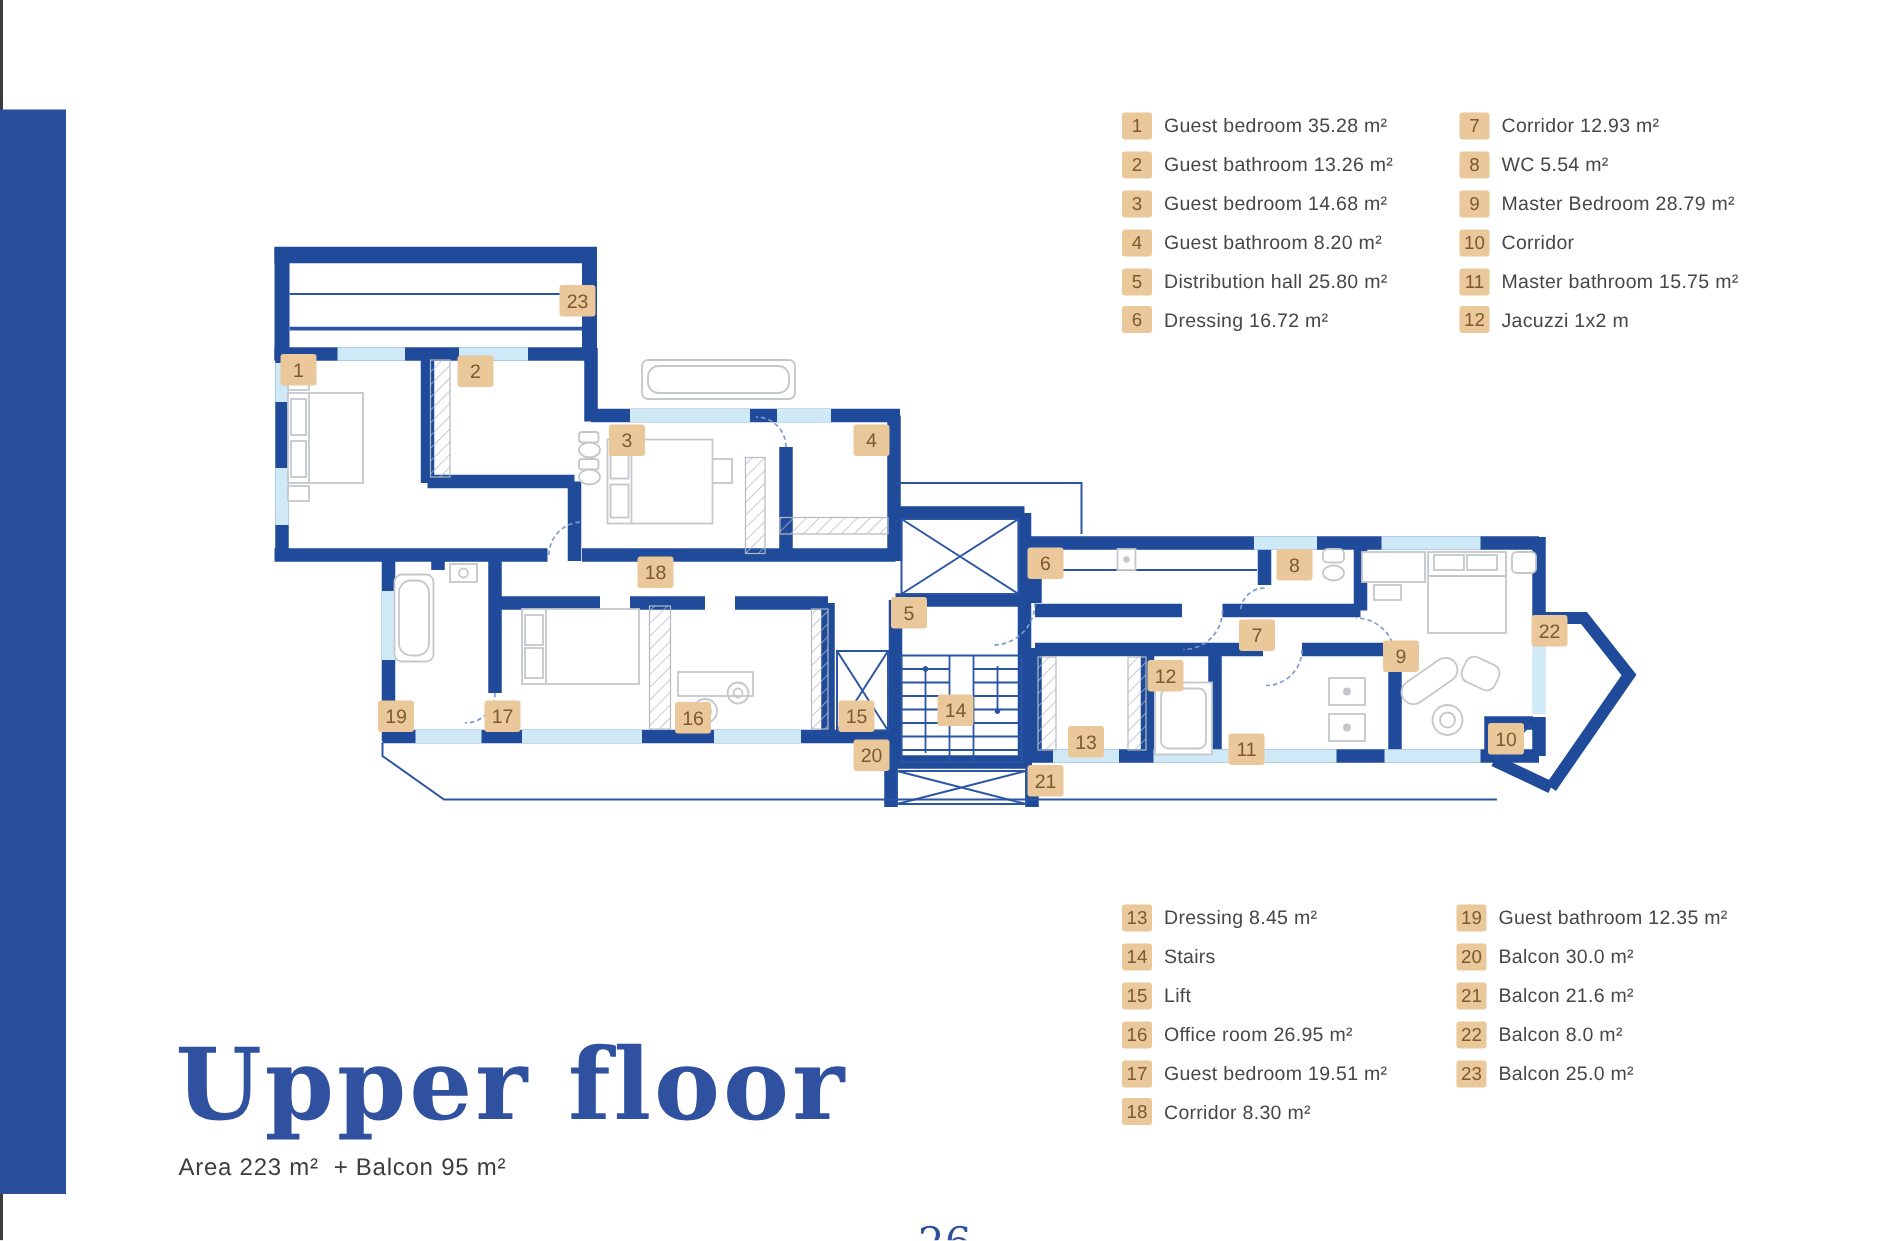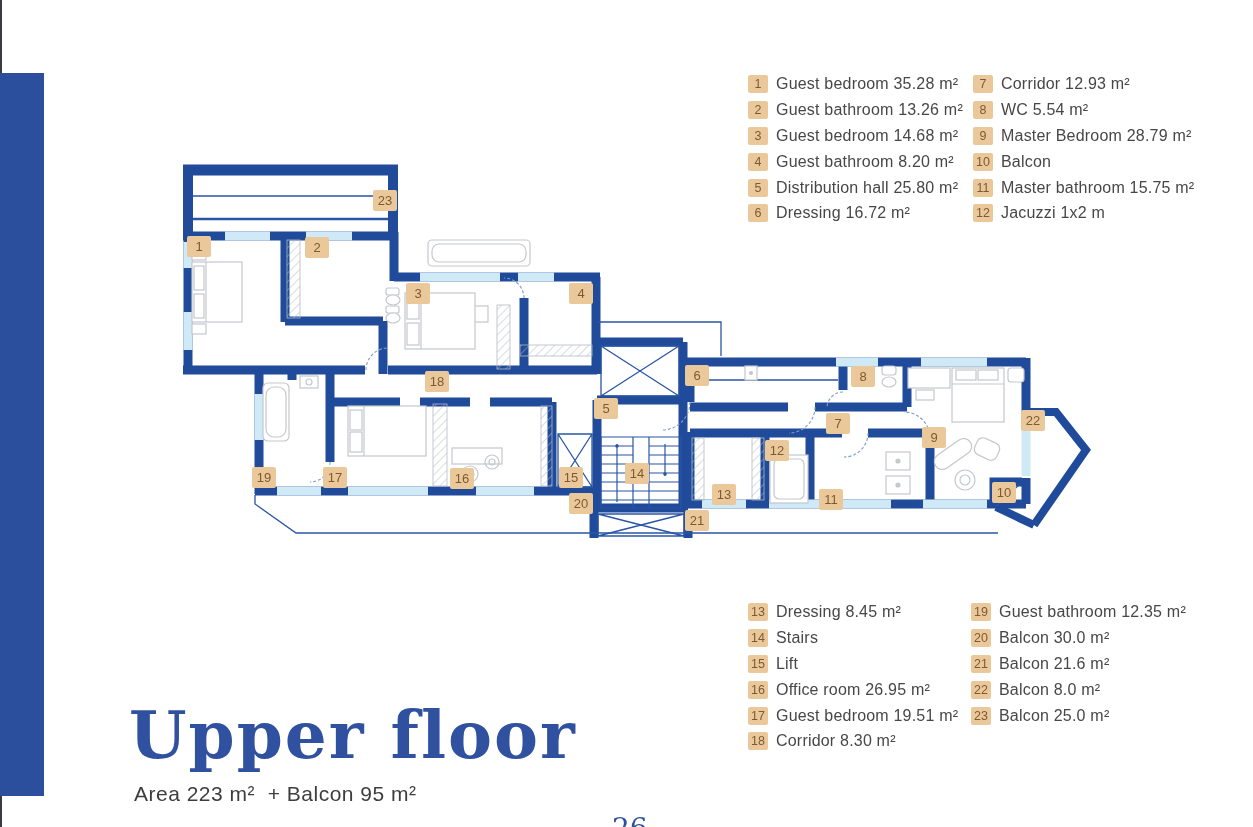--- a/index.html
+++ b/index.html
@@ -11,26 +11,26 @@
   
   .plan-badge{position:absolute;width:24px;height:21px;line-height:21px;text-align:center;
       background:var(--badge-bg,#eac89a);color:var(--badge-text,#7c5b31);
       font-size:13px;font-weight:400;border-radius:2px;}
   
   .legend-col{position:absolute;}
   .l-row{display:flex;align-items:center;height:25.9px;}
   .l-badge{display:inline-block;min-width:20px;height:18px;line-height:18px;text-align:center;
       background:var(--badge-bg,#eac89a);color:var(--badge-text,#7c5b31);font-size:12.5px;
       border-radius:2px;margin-right:8px;flex:0 0 auto;}
-  .l-label{font-size:16px;color:#474747;letter-spacing:.2px;white-space:nowrap;}
+  .l-label{font-size:13px;color:#474747;letter-spacing:.2px;white-space:nowrap;}
   
   .title-block{position:absolute;left:117px;top:690px;}
-  .title-block h1{margin:12px;font-family:"DejaVu Serif","Liberation Serif",serif;font-weight:700;
+  .title-block h1{margin:0;font-family:"DejaVu Serif","Liberation Serif",serif;font-weight:700;
       font-size:66px;letter-spacing:2px;color:#30519f;line-height:1.0;}
-  .title-block p{margin:14px 0 0 17px;font-size:21px;color:#3d3d3d;letter-spacing:.5px;white-space:pre;}
+  .title-block p{margin:14px 0 0 2px;font-size:16px;color:#3d3d3d;letter-spacing:.5px;white-space:pre;}
   .page-num{position:absolute;left:612px;top:812px;font-family:"DejaVu Serif","Liberation Serif",serif;
       font-size:28px;color:#2e4f9c;}
 </style>
 </head>
 <body>
 
 <div class="page">
 
   <div class="edge-line"></div>
   <div class="side-bar"></div>
@@ -263,21 +263,21 @@
       <div class="l-row">
         <span class="l-badge">8</span>
         <span class="l-label">WC 5.54 m²</span>
       </div>
       <div class="l-row">
         <span class="l-badge">9</span>
         <span class="l-label">Master Bedroom 28.79 m²</span>
       </div>
       <div class="l-row">
         <span class="l-badge">10</span>
-        <span class="l-label">Balcon</span>
+        <span class="l-label">Corridor</span>
       </div>
       <div class="l-row">
         <span class="l-badge">11</span>
         <span class="l-label">Master bathroom 15.75 m²</span>
       </div>
       <div class="l-row">
         <span class="l-badge">12</span>
         <span class="l-label">Jacuzzi 1x2 m</span>
       </div>
     </div>

